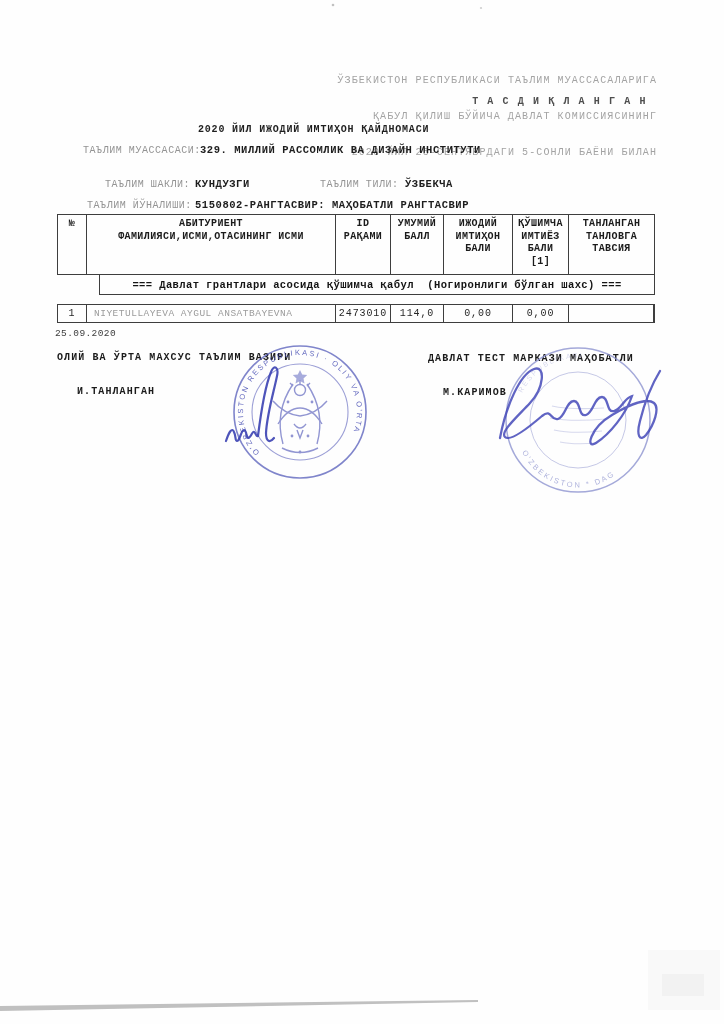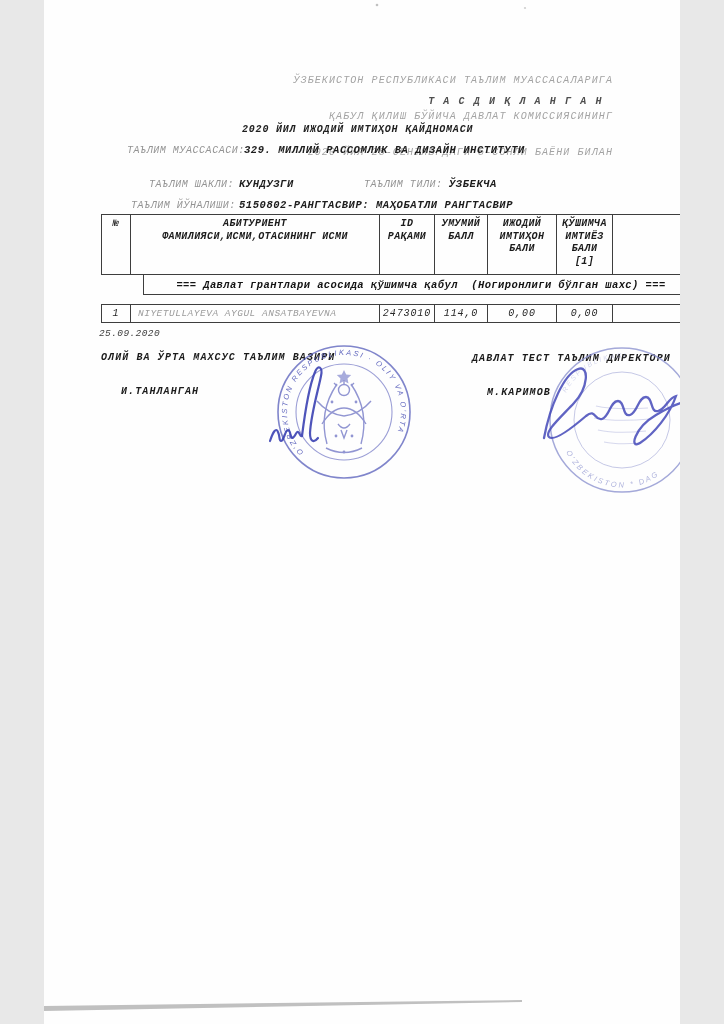--- a/index.html
+++ b/index.html
@@ -1,20 +1,19 @@
 <!DOCTYPE html>
 <html><head>
 <meta charset="utf-8">
 <style>
   html,body{margin:0;padding:0;background:#e8e8e8;}
   .page{
-    position:relative;width:636px;height:1024px;background:#fefefe;
+    position:relative;width:724px;height:1024px;background:#fefefe;
     margin:0 auto;overflow:hidden;
     font-family:"Liberation Mono","DejaVu Sans Mono",monospace;
-    font-style:italic;
   }
   .abs{position:absolute;}
   
   .approval{right:67px;top:51px;text-align:right;color:#a3a3a3;
     font-size:10px;line-height:12px;letter-spacing:1.1px;white-space:pre;}
   .approved{right:77px;top:96px;color:#4e4e4e;font-weight:bold;
     font-size:10px;letter-spacing:1.6px;}
   
   .doc-title{left:198px;top:124px;color:#1f1f1f;font-weight:bold;
     font-size:10px;letter-spacing:0.8px;}
@@ -100,41 +99,46 @@
         <span>ИЖОДИЙ</span>
         <span>ИМТИҲОН</span>
         <span>БАЛИ</span>
       </div>
       <div class="th w5">
         <span>ҚЎШИМЧА</span>
         <span>ИМТИЁЗ</span>
         <span>БАЛИ</span>
         <span>[1]</span>
       </div>
+      <div class="th w6">
+        <span>ТАНЛАНГАН</span>
+        <span>ТАНЛОВГА</span>
+        <span>ТАВСИЯ</span>
+      </div>
     </div>
 
     <div class="section-row">=== Давлат грантлари асосида қўшимча қабул  (Ногиронлиги бўлган шахс) ===</div>
     <div class="tgap"></div>
 
     <div class="trow">
       <div class="td w0">1</div>
       <div class="td w1 name">NIYETULLAYEVA AYGUL ANSATBAYEVNA</div>
       <div class="td w2">2473010</div>
       <div class="td w3">114,0</div>
       <div class="td w4">0,00</div>
       <div class="td w5">0,00</div>
       <div class="td w6"></div>
     </div>
   </div>
 
   <div class="abs doc-date">25.09.2020</div>
 
   <div class="abs sig-title" id="sig-left-title">ОЛИЙ ВА ЎРТА МАХСУС ТАЪЛИМ ВАЗИРИ</div>
   <div class="abs sig-title" id="sig-left-name">И.ТАНЛАНГАН</div>
-  <div class="abs sig-title" id="sig-right-title">ДАВЛАТ ТЕСТ ТАЪЛИМ ДИРЕКТОРИ</div>
+  <div class="abs sig-title" id="sig-right-title">ДАВЛАТ ТЕСТ МАРКАЗИ МАҲОБАТЛИ</div>
   <div class="abs sig-title" id="sig-right-name">М.КАРИМОВ</div>
 
   <svg class="abs ink-layer" width="724" height="1024" viewBox="0 0 724 1024">
     <defs>
       <filter id="soft" x="-20%" y="-20%" width="140%" height="140%">
         <feGaussianBlur stdDeviation="0.45"></feGaussianBlur>
       </filter>
       <path id="lring" d="M 259.7 452.3 A 57 57 0 1 1 340.3 452.3" fill="none"></path>
       <path id="rring-top" d="M 516 420 A 62 62 0 0 1 640 420" fill="none"></path>
       <path id="rring-bot" d="M 522 452 A 62 62 0 0 0 634 452" fill="none"></path>

